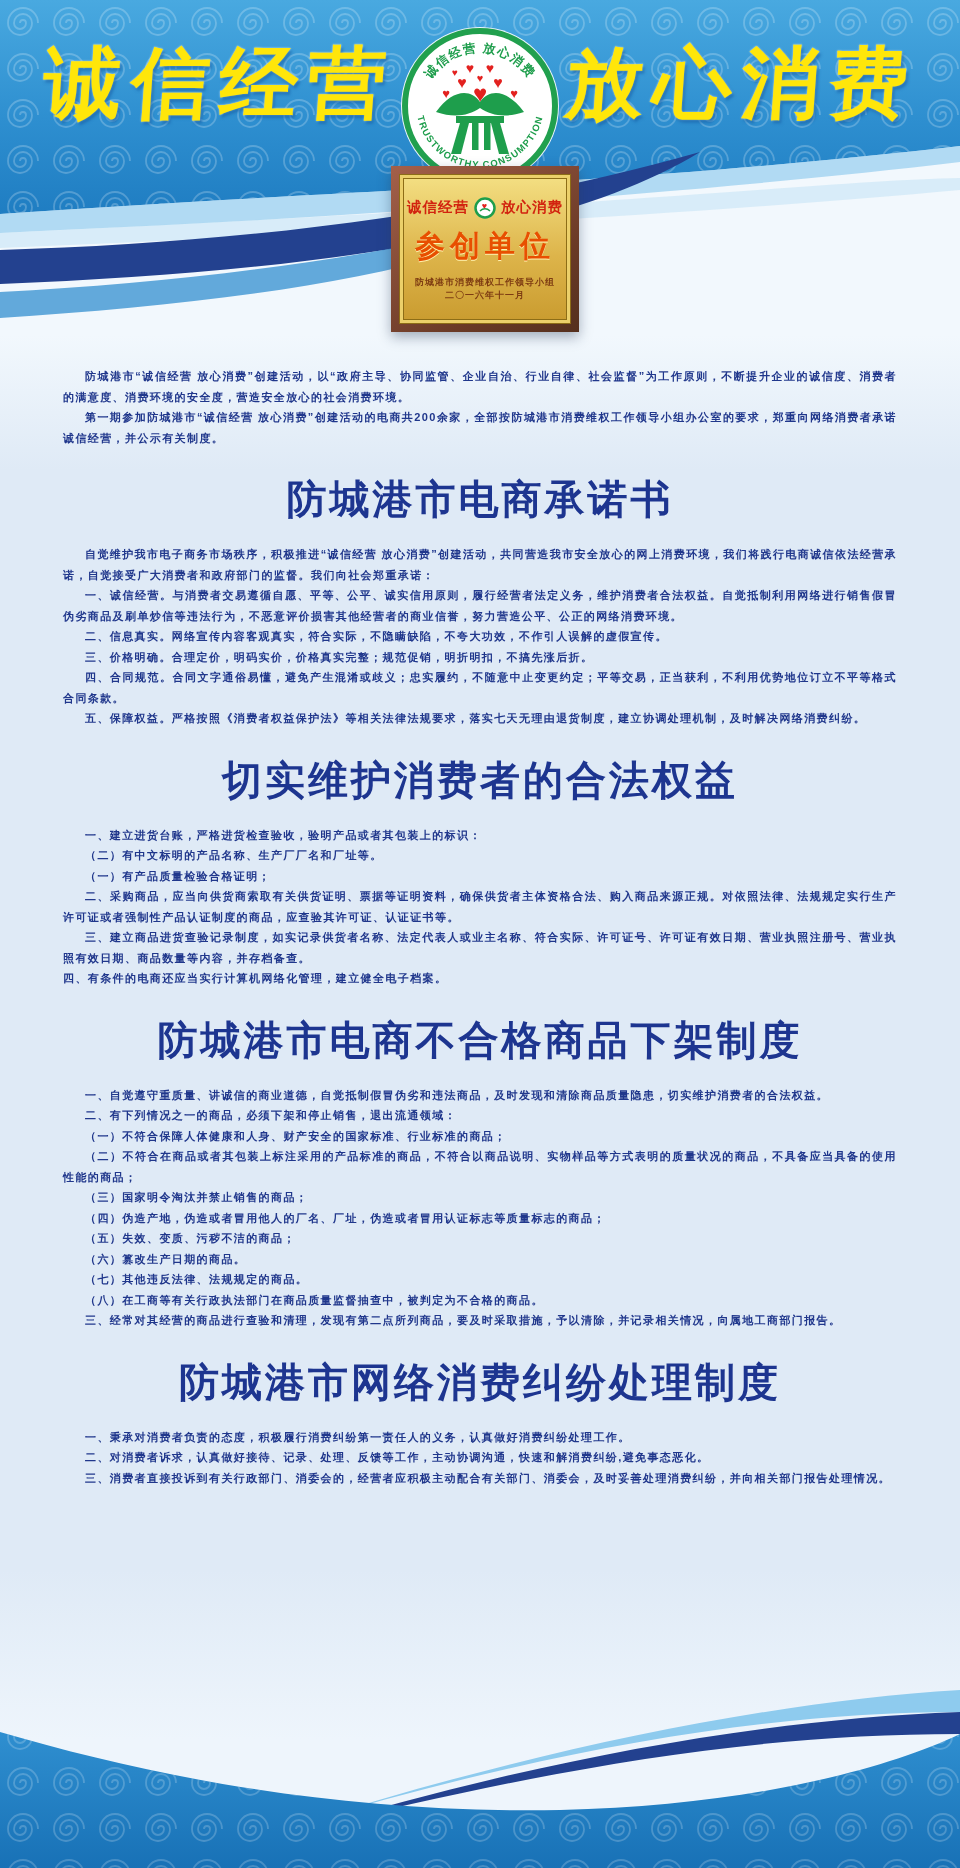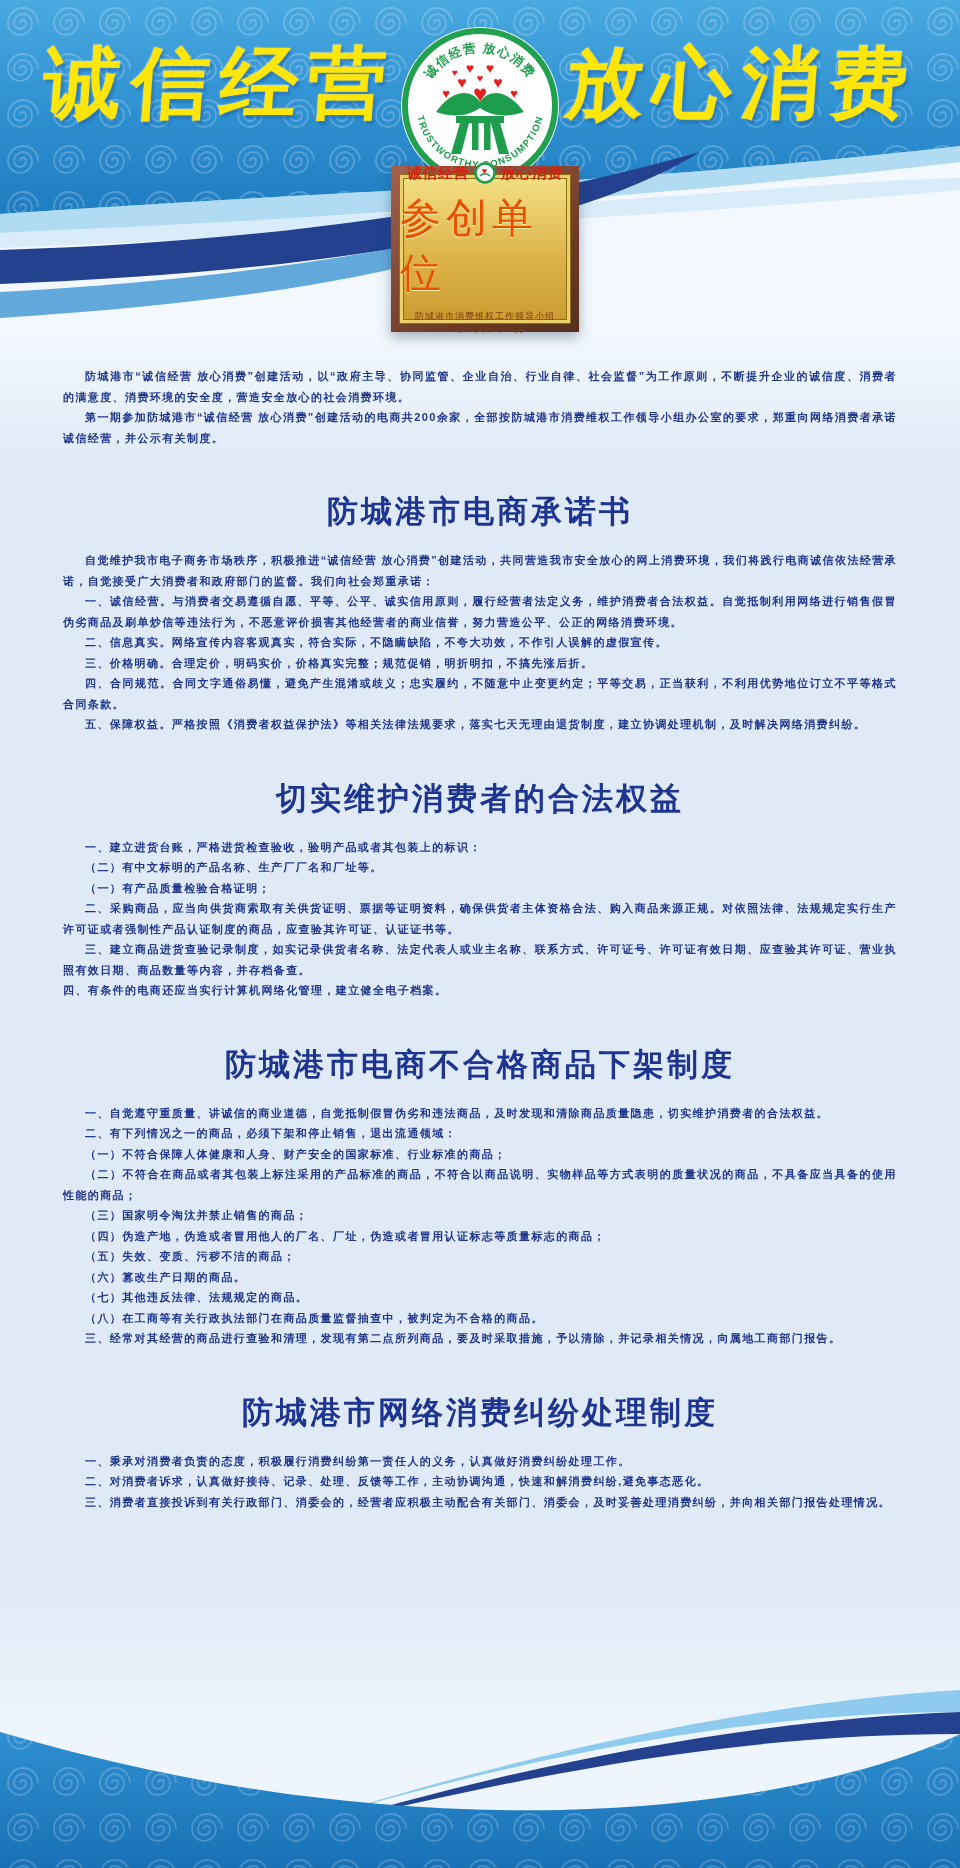--- a/index.html
+++ b/index.html
@@ -16,29 +16,29 @@
   .h-title.right{left:566px;}
   .logo{position:absolute;left:400px;top:26px;width:160px;height:160px;}
   
   .plaque{position:absolute;left:391px;top:166px;width:188px;height:166px;box-sizing:border-box;
     background:linear-gradient(145deg,#a4604a,#6a3a26 70%,#55301e);padding:8px;
     box-shadow:0 5px 12px rgba(40,60,90,.4);}
   .plaque-face{box-sizing:border-box;height:100%;display:flex;flex-direction:column;align-items:center;
     justify-content:center;background:linear-gradient(180deg,#f4e084,#ddb44a 55%,#c99b2f);
     border:1px solid #8d6d16;box-shadow:inset 0 0 0 3px #ecd06a, inset 0 0 0 4px #8d6d16;}
   .plaque-top{display:flex;align-items:center;gap:5px;color:#d2230f;font-weight:800;font-size:14.5px;letter-spacing:1px;}
-  .plaque-main{color:#e84f00;font-size:41px;font-weight:400;letter-spacing:5px;margin:7px 0 9px;
+  .plaque-main{color:#e84f00;font-size:30px;font-weight:700;letter-spacing:5px;margin:7px 0 9px;
     text-shadow:0 1px 0 #fff3b0;}
-  .plaque-sub{font-size:9px;color:#7e3c12;font-weight:400;letter-spacing:1px;line-height:13px;}
+  .plaque-sub{font-size:9px;color:#7e3c12;font-weight:700;letter-spacing:1px;line-height:13px;}
   
   .content{position:absolute;top:366px;left:63px;width:834px;color:#20378c;}
   p.body{margin:0;font-size:11px;line-height:20.5px;font-weight:700;letter-spacing:1.4px;
     text-align:justify;}
   p.indent{text-indent:2em;}
-  h2.sec-title{margin:43px 0 17px;text-align:center;font-size:31px;font-weight:900;color:#1d3590;
+  h2.sec-title{margin:24px 0 17px;text-align:center;font-size:40px;font-weight:900;color:#1d3590;
     letter-spacing:3px;}
   
   .footer{position:absolute;left:0;bottom:0;width:960px;height:200px;}
   .footer svg{display:block;}
 </style>
 </head>
 <body>
 
 <div class="poster">
 
@@ -137,21 +137,21 @@
     <p class="body indent">二、信息真实。网络宣传内容客观真实，符合实际，不隐瞒缺陷，不夸大功效，不作引人误解的虚假宣传。</p>
     <p class="body indent">三、价格明确。合理定价，明码实价，价格真实完整；规范促销，明折明扣，不搞先涨后折。</p>
     <p class="body indent">四、合同规范。合同文字通俗易懂，避免产生混淆或歧义；忠实履约，不随意中止变更约定；平等交易，正当获利，不利用优势地位订立不平等格式合同条款。</p>
     <p class="body indent">五、保障权益。严格按照《消费者权益保护法》等相关法律法规要求，落实七天无理由退货制度，建立协调处理机制，及时解决网络消费纠纷。</p>
 
     <h2 class="sec-title">切实维护消费者的合法权益</h2>
     <p class="body indent">一、建立进货台账，严格进货检查验收，验明产品或者其包装上的标识：</p>
     <p class="body indent">（二）有中文标明的产品名称、生产厂厂名和厂址等。</p>
     <p class="body indent">（一）有产品质量检验合格证明；</p>
     <p class="body indent">二、采购商品，应当向供货商索取有关供货证明、票据等证明资料，确保供货者主体资格合法、购入商品来源正规。对依照法律、法规规定实行生产许可证或者强制性产品认证制度的商品，应查验其许可证、认证证书等。</p>
-    <p class="body indent">三、建立商品进货查验记录制度，如实记录供货者名称、法定代表人或业主名称、联系方式、许可证号、许可证有效日期、应查验其许可证、营业执照有效日期、商品数量等内容，并存档备查。</p>
+    <p class="body indent">三、建立商品进货查验记录制度，如实记录供货者名称、法定代表人或业主名称、符合实际、许可证号、许可证有效日期、营业执照注册号、营业执照有效日期、商品数量等内容，并存档备查。</p>
     <p class="body">四、有条件的电商还应当实行计算机网络化管理，建立健全电子档案。</p>
 
     <h2 class="sec-title">防城港市电商不合格商品下架制度</h2>
     <p class="body indent">一、自觉遵守重质量、讲诚信的商业道德，自觉抵制假冒伪劣和违法商品，及时发现和清除商品质量隐患，切实维护消费者的合法权益。</p>
     <p class="body indent">二、有下列情况之一的商品，必须下架和停止销售，退出流通领域：</p>
     <p class="body indent">（一）不符合保障人体健康和人身、财产安全的国家标准、行业标准的商品；</p>
     <p class="body indent">（二）不符合在商品或者其包装上标注采用的产品标准的商品，不符合以商品说明、实物样品等方式表明的质量状况的商品，不具备应当具备的使用性能的商品；</p>
     <p class="body indent">（三）国家明令淘汰并禁止销售的商品；</p>
     <p class="body indent">（四）伪造产地，伪造或者冒用他人的厂名、厂址，伪造或者冒用认证标志等质量标志的商品；</p>
     <p class="body indent">（五）失效、变质、污秽不洁的商品；</p>

